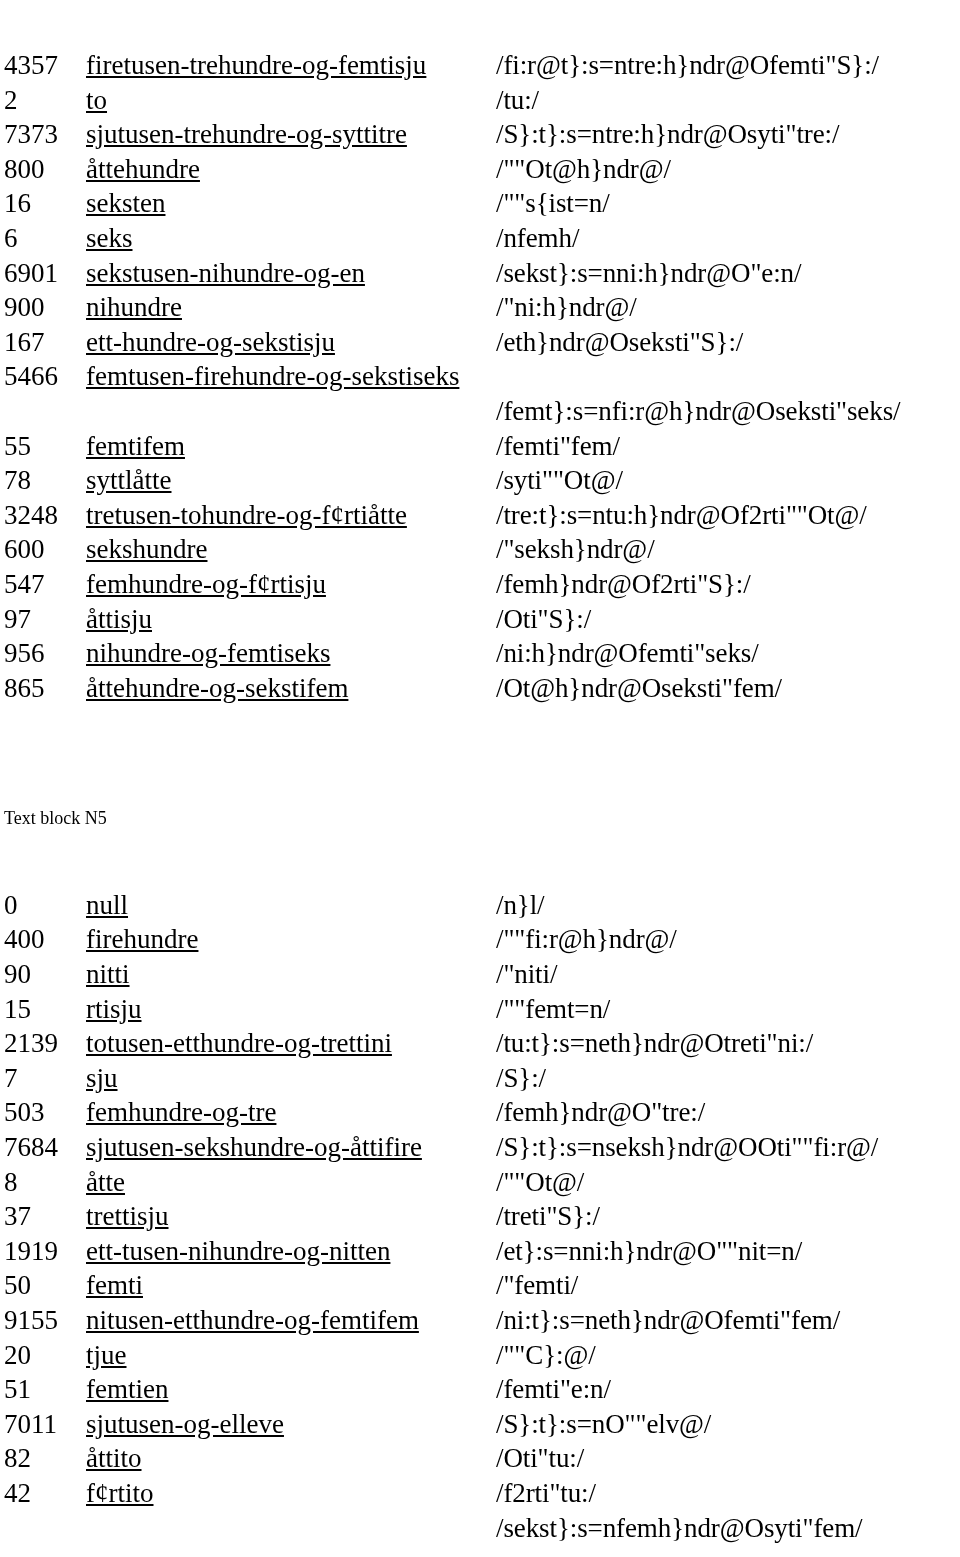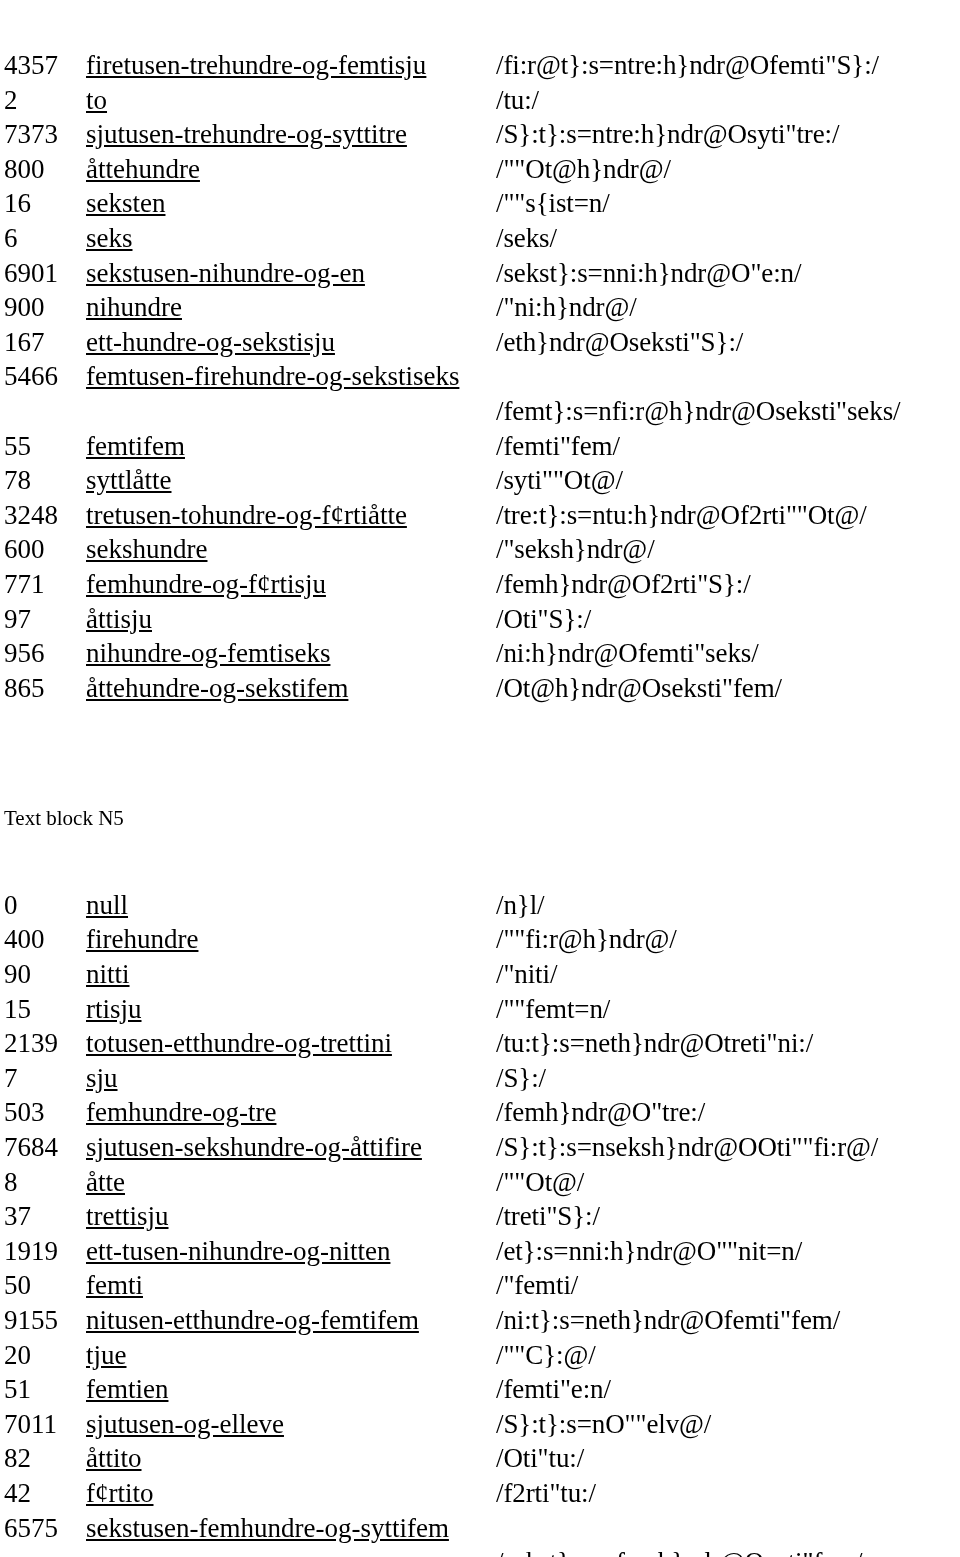--- a/index.html
+++ b/index.html
@@ -42,21 +42,21 @@
     padding-left: 4px;
   }
   td.col-word {
     width: 410px;
     text-decoration: underline;
   }
   td.col-phon {
     width: 464px;
   }
   .section-heading {
-    font-size: 21px;
+    font-size: 18px;
     line-height: 34.6px;
     padding-left: 4px;
     font-family: "Liberation Serif", "DejaVu Serif", serif;
   }
   .gap-block {
     height: 96px;
   }
   .gap-after-heading {
     height: 52px;
   }
@@ -92,21 +92,21 @@
             <td class="col-phon phon">/""Ot@h}ndr@/</td>
           </tr>
           <tr>
             <td class="col-num">16</td>
             <td class="col-word">seksten</td>
             <td class="col-phon phon">/""s{ist=n/</td>
           </tr>
           <tr>
             <td class="col-num">6</td>
             <td class="col-word">seks</td>
-            <td class="col-phon phon">/seks/</td>
+            <td class="col-phon phon">/nfemh/</td>
           </tr>
           <tr>
             <td class="col-num">6901</td>
             <td class="col-word">sekstusen-nihundre-og-en</td>
             <td class="col-phon phon">/sekst}:s=nni:h}ndr@O"e:n/</td>
           </tr>
           <tr>
             <td class="col-num">900</td>
             <td class="col-word">nihundre</td>
             <td class="col-phon phon">/"ni:h}ndr@/</td>
@@ -139,21 +139,21 @@
             <td class="col-num">3248</td>
             <td class="col-word">tretusen-tohundre-og-f¢rtiåtte</td>
             <td class="col-phon phon">/tre:t}:s=ntu:h}ndr@Of2rti""Ot@/</td>
           </tr>
           <tr>
             <td class="col-num">600</td>
             <td class="col-word">sekshundre</td>
             <td class="col-phon phon">/"seksh}ndr@/</td>
           </tr>
           <tr>
-            <td class="col-num">771</td>
+            <td class="col-num">547</td>
             <td class="col-word">femhundre-og-f¢rtisju</td>
             <td class="col-phon phon">/femh}ndr@Of2rti"S}:/</td>
           </tr>
           <tr>
             <td class="col-num">97</td>
             <td class="col-word">åttisju</td>
             <td class="col-phon phon">/Oti"S}:/</td>
           </tr>
           <tr>
             <td class="col-num">956</td>
@@ -256,24 +256,20 @@
             <td class="col-num">82</td>
             <td class="col-word">åttito</td>
             <td class="col-phon phon">/Oti"tu:/</td>
           </tr>
           <tr>
             <td class="col-num">42</td>
             <td class="col-word">f¢rtito</td>
             <td class="col-phon phon">/f2rti"tu:/</td>
           </tr>
           <tr>
-            <td class="col-num">6575</td>
-            <td class="col-word" colspan="2">sekstusen-femhundre-og-syttifem</td>
-          </tr>
-          <tr>
             <td class="col-num"></td>
             <td class="col-word"></td>
             <td class="col-phon phon">/sekst}:s=nfemh}ndr@Osyti"fem/</td>
           </tr>
         </tbody>
       </table>
     </div>
 </div>
 
 </body></html>

